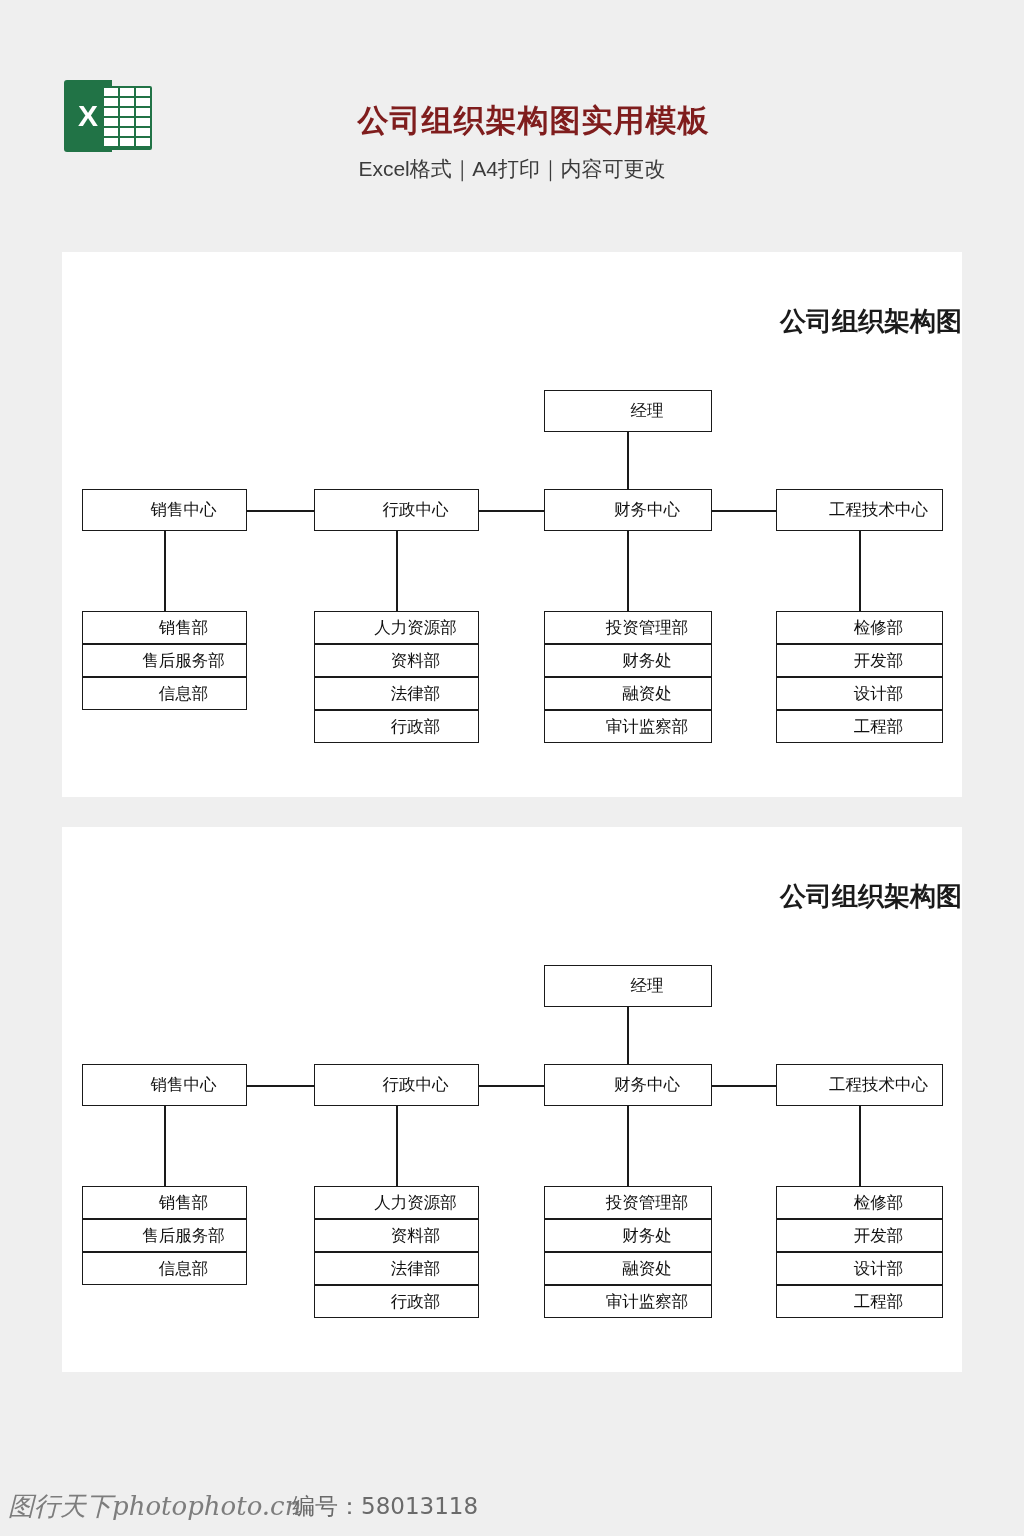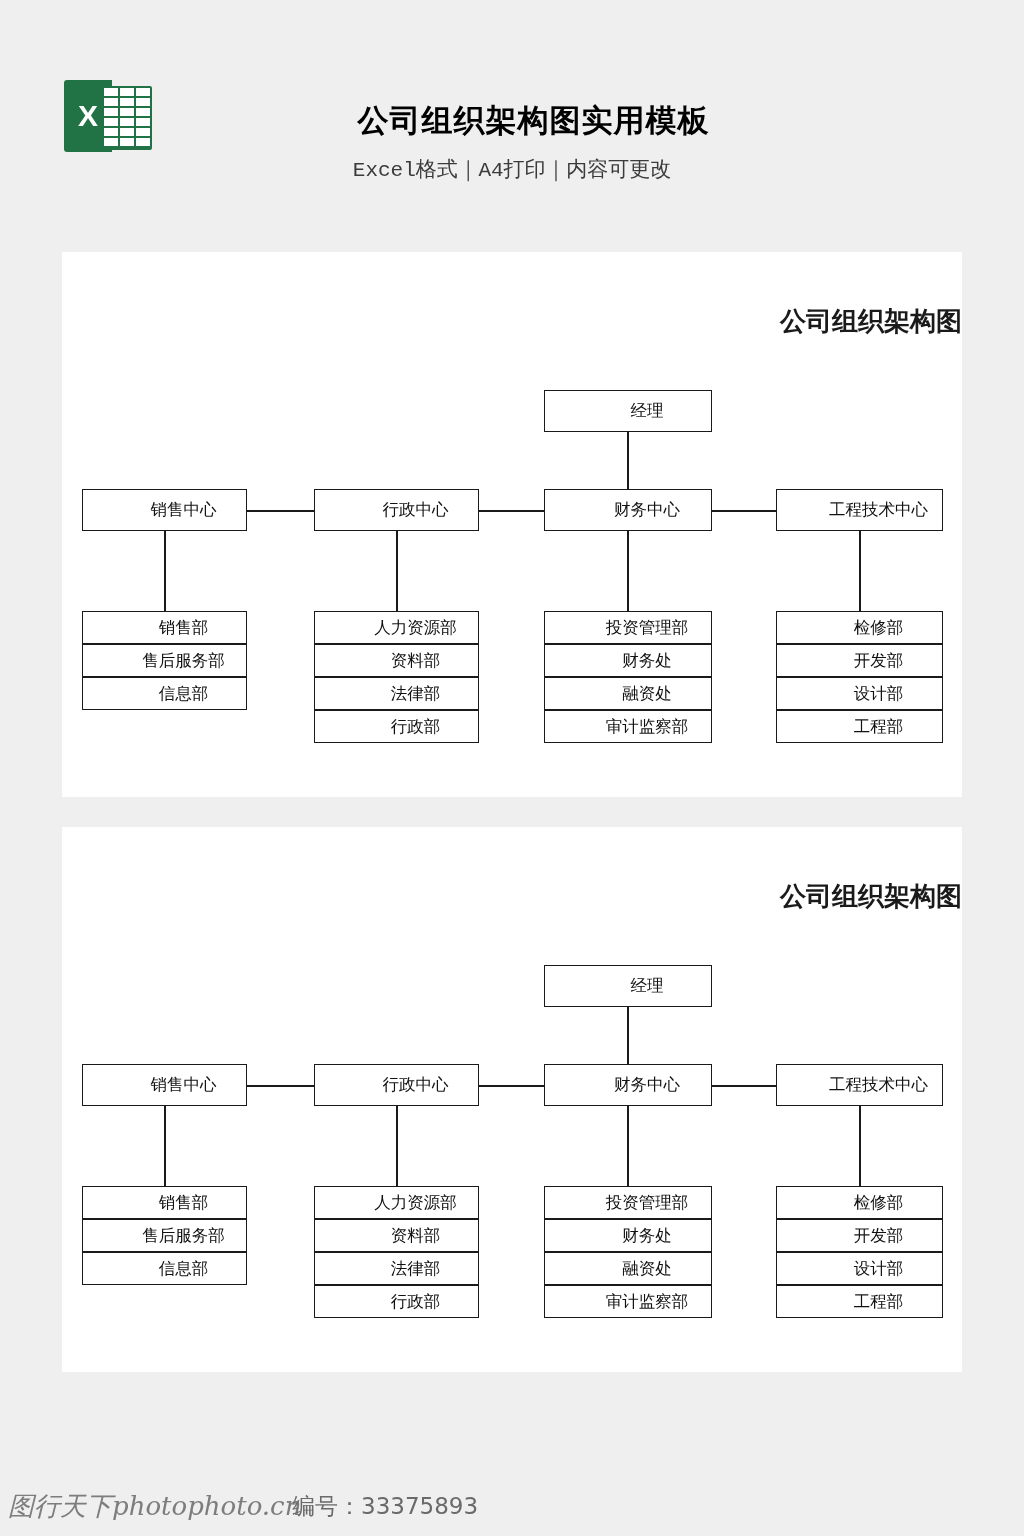--- a/index.html
+++ b/index.html
@@ -71,36 +71,36 @@
     border-right: 2px solid #217346;
   }
   .excel-logo .sheet .row .cell:last-child { border-right: none; }
 
   .title-main {
     position: absolute;
     left: 0;
     right: 0;
     top: 100px;
     text-align: center;
-    color: #000000;
+    color: #7f1d1d;
     font-size: 31px;
     font-weight: bold;
     letter-spacing: 1px;
     font-family: "DejaVu Sans", sans-serif;
     padding-left: 43px;
   }
   .title-sub {
     position: absolute;
     left: 0;
     right: 0;
     top: 155px;
     text-align: center;
     color: #3b3b3b;
     font-size: 21px;
-    font-family: Liberation Mono, monospace;
+    font-family: Liberation Sans, sans-serif;
   }
 
   
   .card {
     position: absolute;
     left: 62px;
     width: 900px;
     height: 545px;
     background: #ffffff;
   }
@@ -298,15 +298,15 @@
     <div class="node" style="left:714px; top:359px; width:167px; height:33px;">检修部</div>
     <div class="node" style="left:714px; top:392px; width:167px; height:33px;">开发部</div>
     <div class="node" style="left:714px; top:425px; width:167px; height:33px;">设计部</div>
     <div class="node" style="left:714px; top:458px; width:167px; height:33px;">工程部</div>
   </div>
 </div>
 
 <div class="footer">
   <div class="wm-text">图行天下photophoto.cn</div>
   <div class="wm-id">
-    <span>编号：</span><span>33375893</span>
+    <span>编号：</span><span>58013118</span>
   </div>
 </div>
 
 </body></html>

